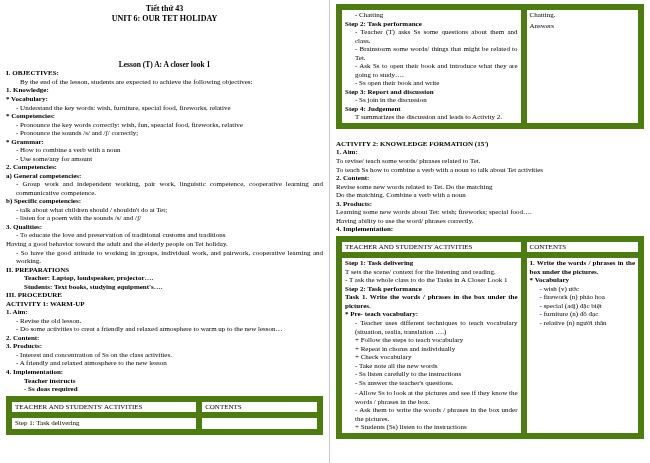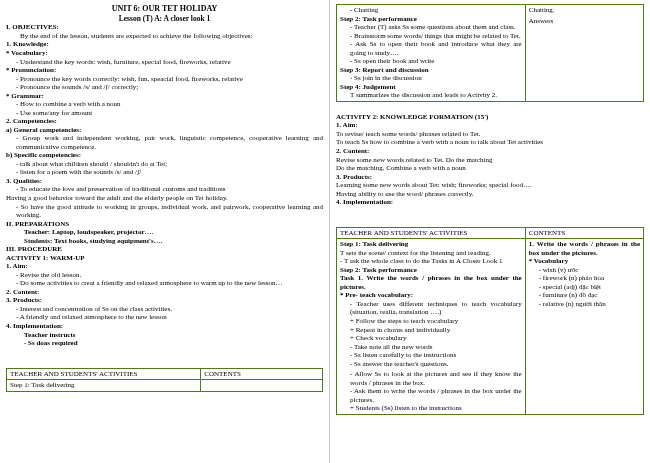--- a/index.html
+++ b/index.html
@@ -19,64 +19,65 @@
   .col{
     box-sizing:border-box;
     padding:4px 6px 0 6px;
     overflow:hidden;
   }
   .col-left{width:330px;border-right:1px solid #c8c8c8;}
   .col-right{width:320px;}
   .b{font-weight:bold;}
 
   .title-line{font-weight:bold;font-size:8px;line-height:1.25;text-align:center;}
-  .title-line.small{font-size:7.5px;}
+  .title-line.small{font-size:7.5px;margin-top:36px;}
 
   .ln{line-height:1.22;margin:0;}
   .para{line-height:1.22;margin:0;text-align:justify;}
   .ind1{text-indent:14px;}
   .ind2{padding-left:10px;}
   .ind3{padding-left:18px;}
 
   table.tbl{
     border-collapse:collapse;
     width:100%;
     table-layout:fixed;
-    margin-top:20px;
+    margin-top:2px;
   }
   table.tbl td,table.tbl th{
-    border:1px solid #4d7c0f;
+    border:6px solid #4d7c0f;
     vertical-align:top;
     padding:1px 3px;
     font-size:7px;
     line-height:1.22;
     font-weight:normal;
     text-align:left;
   }
   .th{font-weight:bold;text-align:center;}
   .cellhead{font-weight:bold;}
   .spacer2{height:2px;}
 </style>
 </head>
 <body>
 
 <div class="page">
 
   <div class="col col-left">
+    <div class="title-line">Tiết thứ 43</div>
     <div class="title-line">UNIT 6: OUR TET HOLIDAY</div>
     <div class="title-line small">Lesson (T) A: A closer look 1</div>
 
     <div class="ln b">I. OBJECTIVES:</div>
     <div class="para ind1">By the end of the lesson, students are expected to achieve the following objectives:</div>
 
     <div id="left-items">
         <div class="para b">1. Knowledge:</div>
         <div class="para b">* Vocabulary:</div>
         <div class="para ind2">- Understand the key words: wish, furniture, special food, fireworks, relative</div>
-        <div class="para b">* Pronunciation:</div>
+        <div class="para b">* Competencies:</div>
         <div class="para ind2">-  Pronounce the key words correctly: wish, fun, speacial food, fireworks, relative</div>
         <div class="para ind2">- Pronounce the sounds /s/ and /ʃ/ correctly;</div>
         <div class="para b">* Grammar:</div>
         <div class="para ind2">- How to combine a verb with a noun</div>
         <div class="para ind2">- Use some/any for amount</div>
         <div class="para b">2. Competencies:</div>
         <div class="para b">a) General competencies:</div>
         <div class="para ind2">-  Group work and independent working, pair work, linguistic competence, cooperative learning and communicative competence.</div>
         <div class="para b">b) Specific competencies:</div>
         <div class="para ind2">- talk about what children should / shouldn't do at Tet;</div>

